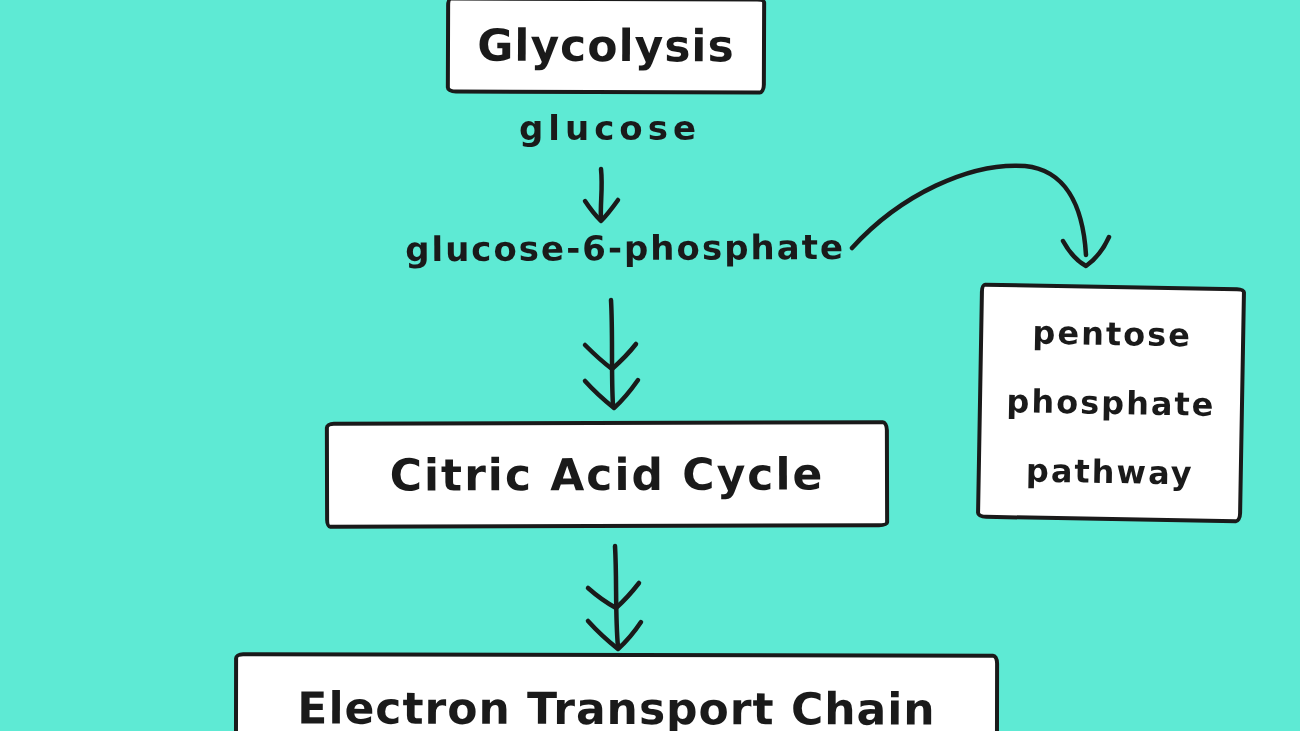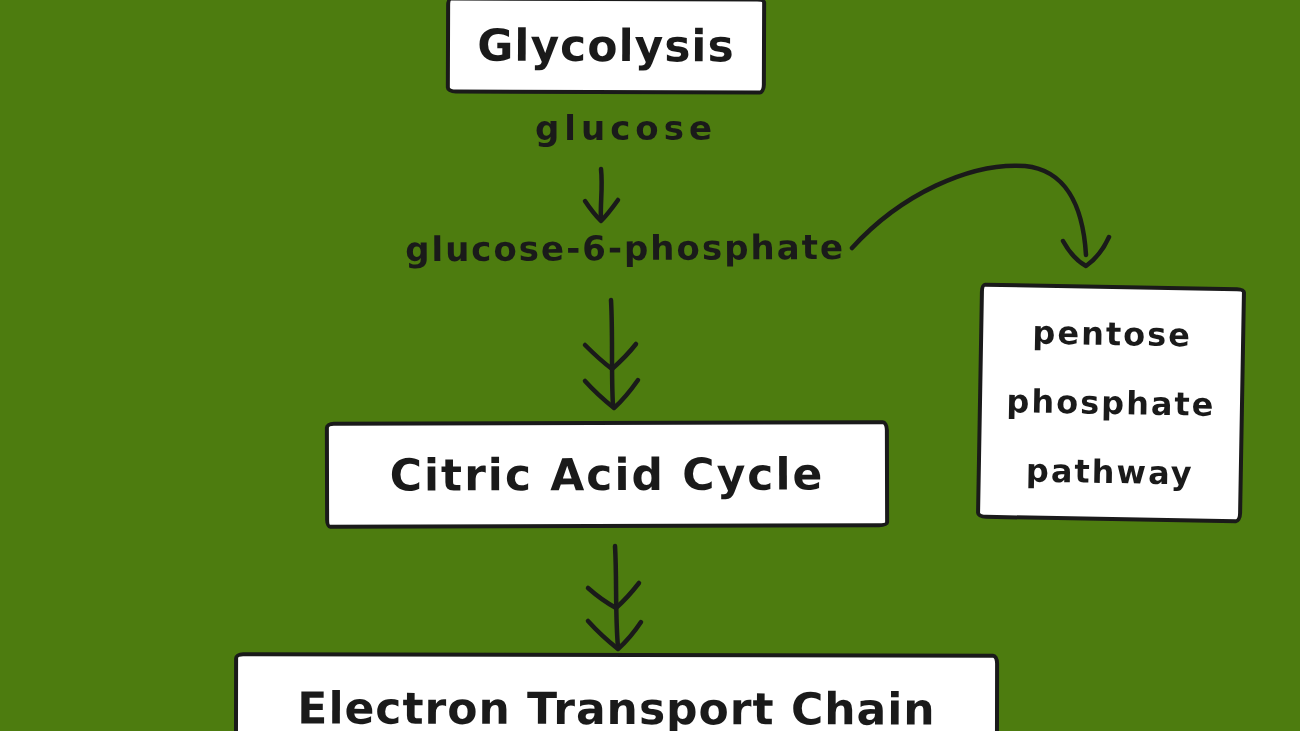--- a/index.html
+++ b/index.html
@@ -1,18 +1,18 @@
 <!DOCTYPE html>
 <html><head>
 <meta charset="utf-8">
 <style>
   html,body{margin:0;padding:0;background:#ffffff;}
   .canvas{
     position:relative;width:1300px;height:731px;overflow:hidden;
-    background:#4d7c0f;color:#1a1a1a;
+    background:#5eead4;color:#1a1a1a;
     font-family:"DejaVu Sans",sans-serif;font-weight:bold;
   }
   .arrows{position:absolute;left:0;top:0;width:1300px;height:731px;}
   .arrows path{stroke:#1a1a1a;stroke-width:4.5;fill:none;stroke-linecap:round;stroke-linejoin:round;}
   .box{
     position:absolute;box-sizing:border-box;background:#ffffff;
     border:4px solid #1a1a1a;
     display:flex;align-items:center;justify-content:center;
   }
   .sketch-a{border-radius:5px 9px 6px 10px / 9px 5px 10px 6px;}
@@ -29,21 +29,21 @@
     left:234px;top:653px;width:765px;height:132px;
     font-size:44px;letter-spacing:1px;
     align-items:flex-start;padding-top:26px;transform:rotate(.1deg);
   }
   #box-ppp{
     left:978px;top:285px;width:266px;height:236px;
     font-size:32px;letter-spacing:2px;line-height:69px;
     flex-direction:column;transform:rotate(1deg);
   }
   .floating-label{position:absolute;text-align:center;}
-  #label-glucose{left:476px;top:108px;width:300px;font-size:34px;letter-spacing:5px;}
+  #label-glucose{left:460px;top:108px;width:300px;font-size:34px;letter-spacing:5px;}
   #label-g6p{left:375px;top:228px;width:500px;font-size:34px;letter-spacing:2px;transform:rotate(-.3deg);}
   .ppp-line{display:block;text-align:center;}
 </style>
 </head>
 <body>
 
 <div class="canvas">
 
   <svg class="arrows" viewBox="0 0 1300 731">
     <g>

